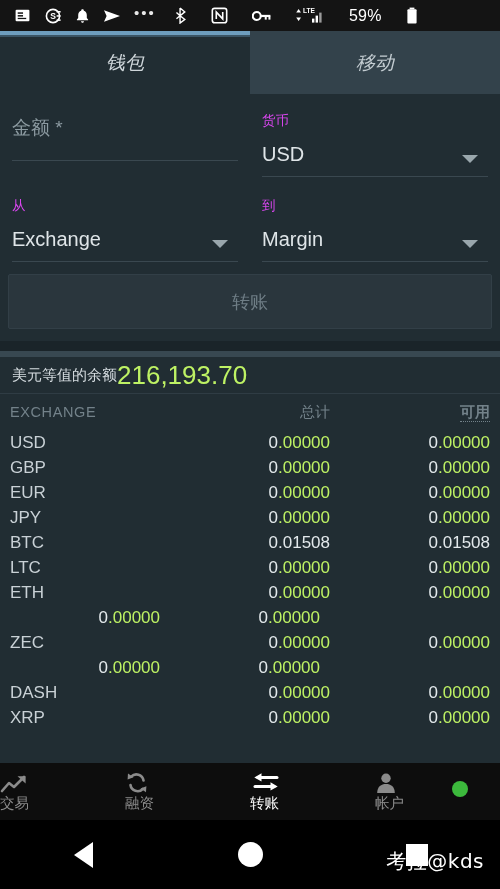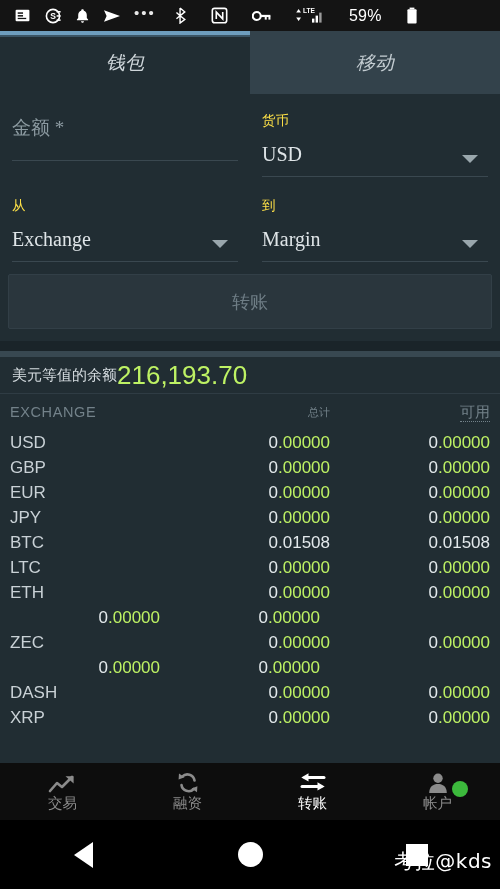--- a/index.html
+++ b/index.html
@@ -36,23 +36,23 @@
     content:""; position:absolute; left:0; right:0; top:0; height:4px;
     background:#6d9dbd;
   }
   .tab.active:after{
     content:""; position:absolute; left:0; right:0; top:4px; height:2px;
     background:#3a5464;
   }
 
   
   .form{ padding:14px 0 0 0; }
-  .row{ display:flex;font-family:Liberation Serif, serif; }
+  .row{ display:flex; }
   .field{ width:250px; padding:0 12px; position:relative; }
-  .fld-label{ font-size:13.5px; color:#fde047; height:26px; line-height:26px; }
+  .fld-label{ font-size:13.5px; color:#d946ef; height:26px; line-height:26px; }
   .fld-value{ font-size:20px; color:#dfe5e8; height:40px; line-height:40px; }
   .fld-placeholder{ font-size:19px; color:#8c9aa1; height:40px; line-height:40px; }
   .fld-underline{ height:1px; background:#3a4850; margin-top:2px; }
   .caret{
     position:absolute; right:22px; bottom:14px;
     width:0; height:0; border-left:8px solid transparent; border-right:8px solid transparent;
     border-top:8px solid #9aa7ad;
   }
 
   
@@ -74,40 +74,40 @@
   .balance-value{ font-size:26px; color:#bef264; }
   .hr{ height:1px; background:#2f3c44; }
 
   
   .list{ background:#212d33; }
   .list-head{
     display:flex; align-items:center; height:36px; padding:0 10px;
     color:#73828a; font-size:14.5px;
   }
   .lh-cur{ flex:1; letter-spacing:.6px; }
-  .lh-total{ width:150px; text-align:right; font-size:11px; }
-  .lh-avail{ width:160px; text-align:right; font-size:15px; }
+  .lh-total{ width:150px; text-align:right; font-size:15px; }
+  .lh-avail{ width:160px; text-align:right; font-size:15px;font-weight:bold; }
   .lh-avail span{ border-bottom:1px dotted #73828a; padding-bottom:1px; }
   .row-item{
     display:flex; align-items:center; height:25px; padding:0 10px;
     font-size:17px;
   }
   .ri-cur{ flex:1; color:#c9d1d6; }
   .ri-total{ width:150px; text-align:right; }
   .ri-avail{ width:160px; text-align:right; }
   .num{ color:#e3e9ec; }
   .num .dim{ color:#bef264; }
 
   
   .bottomnav{
     position:absolute; left:0; right:0; bottom:69px; height:57px;
     background:#0d0d0d; display:flex; align-items:center;
   }
   .nav-item{
-    flex:1; display:flex; flex-direction:column; align-items:center;
+    flex:1; display:flex; flex-direction:column; 
     justify-content:center; gap:1px; position:relative; color:#8b8b8b;
   }
   .nav-item.active{ color:#ffffff; }
   .nav-label{ font-size:14.5px; line-height:16px; }
   .nav-ico{ height:22px; display:flex; align-items:flex-end; }
   .green-dot{
     position:absolute; width:16px; height:16px; border-radius:50%;
     background:#3cb93c; right:32px; top:9px;
   }
 
@@ -117,21 +117,21 @@
     background:#000; display:flex; align-items:center;
   }
   .sys-btn{ flex:1; display:flex; align-items:center; justify-content:center; }
   .tri-back{
     width:0;height:0;border-top:13px solid transparent;border-bottom:13px solid transparent;
     border-right:19px solid #fff;
   }
   .circ-home{ width:25px;height:25px;border-radius:50%;background:#fff; }
   .sq-recent{ width:22px;height:22px;background:#fff; }
   .watermark{
-    position:absolute; right:8px; bottom:14px; color:#fff;
+    position:absolute; right:16px; bottom:14px; color:#fff;
     font-size:20px; letter-spacing:.5px; font-family:"DejaVu Sans",sans-serif;
   }
 </style>
 </head>
 <body>
 
 <div id="app">
 
   <div class="statusbar">
     <div class="sb-left">

